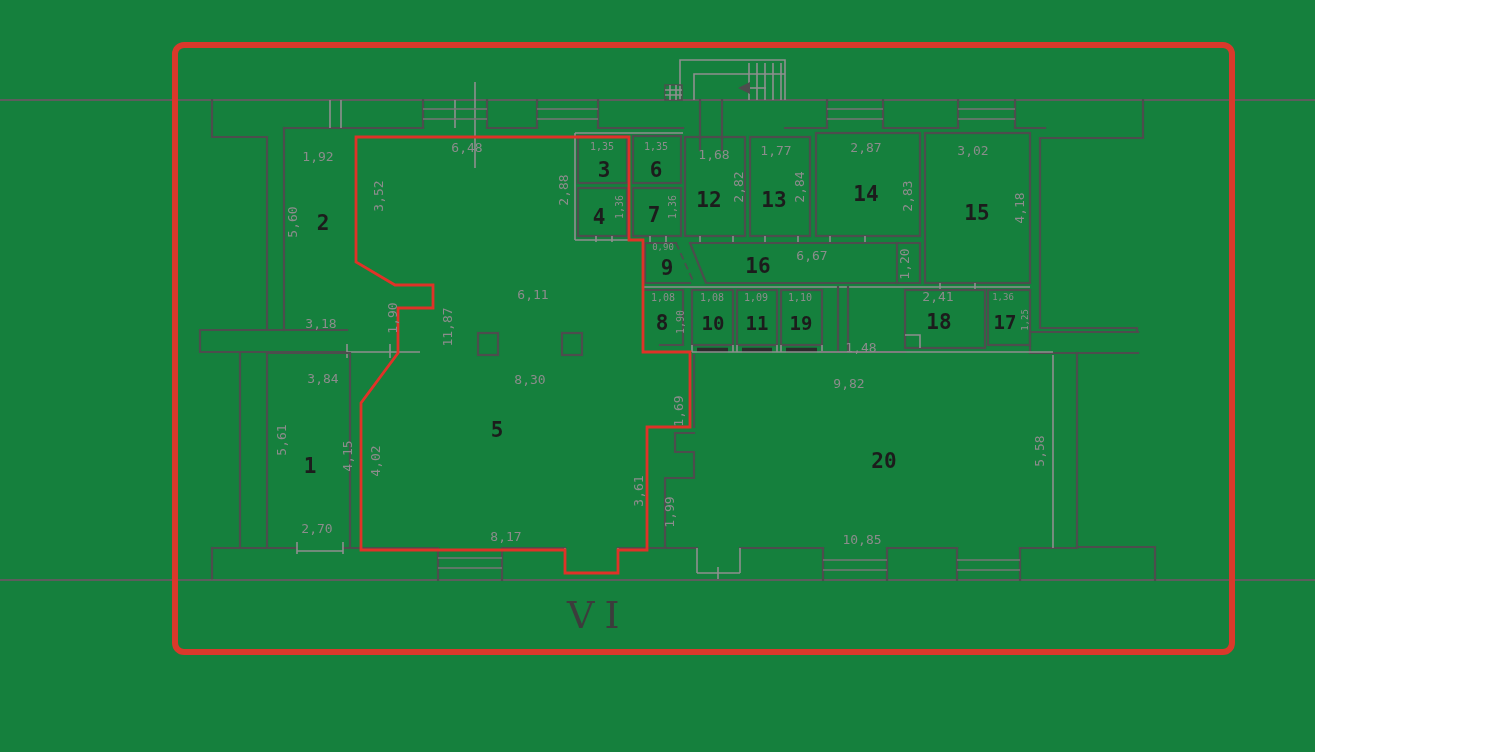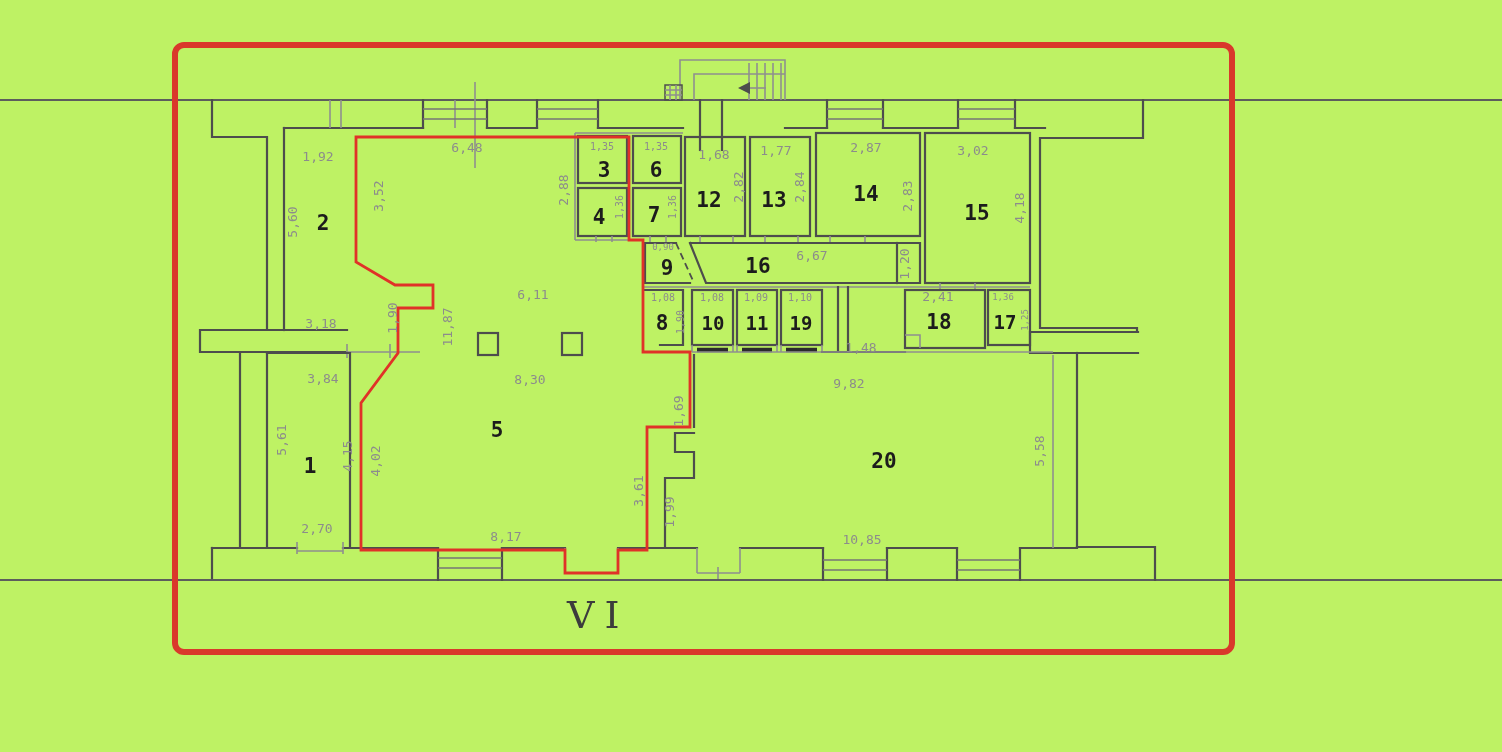--- a/index.html
+++ b/index.html
@@ -1,16 +1,16 @@
 <!DOCTYPE html>
 <html><head>
 <meta charset="utf-8">
 <style>
   html,body{margin:0;padding:0;background:#ffffff;}
-  .stage{position:relative;width:1502px;height:752px;background:#bef264;overflow:hidden;
+  .stage{position:relative;width:1315px;height:752px;background:#15803d;overflow:hidden;
          font-family:"DejaVu Sans Mono", monospace;}
   svg{display:block}
   .wall{stroke:#4d4d4d;stroke-width:2.2;fill:none;stroke-linecap:square}
   .wall-thin{stroke:#8f8f8f;stroke-width:1.6;fill:none}
   .winline{stroke:#757575;stroke-width:1.5;fill:none}
   .bold-th{stroke:#2b2b2b;stroke-width:4.5;fill:none}
   .dash{stroke:#4d4d4d;stroke-width:1.8;fill:none;stroke-dasharray:7 4}
   .baseline{stroke:#5d5d5d;stroke-width:2;fill:none}
   .redunit{stroke:#e03228;stroke-width:2.8;fill:none;stroke-linejoin:miter}
   .redborder{stroke:#d9392b;stroke-width:6;fill:none}

